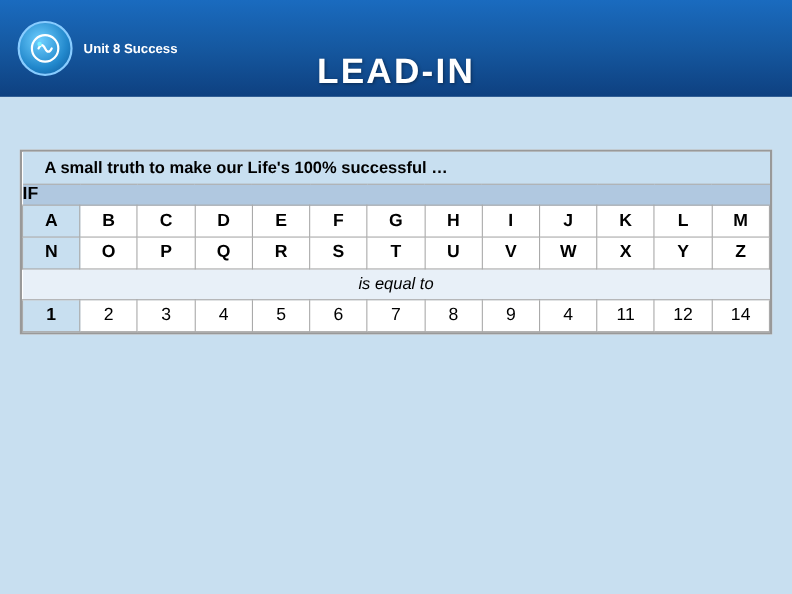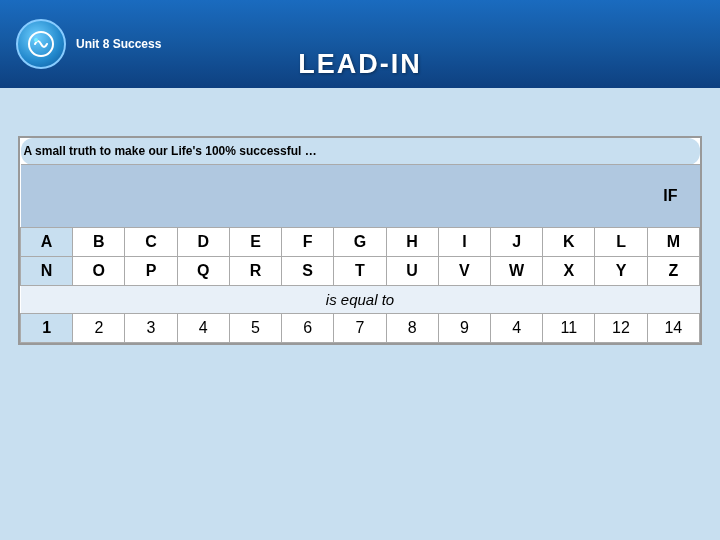--- a/index.html
+++ b/index.html
@@ -43,21 +43,21 @@
       font-size: 12px;
       font-weight: bold;
       margin-left: 10px;
     }
 
     .header-title {
       position: absolute;
       left: 50%;
       transform: translateX(-50%);
       color: #ffffff;
-      font-size: 27px;
+      font-size: 32px;
       font-weight: bold;
       letter-spacing: 2px;
       text-shadow: 1px 1px 3px rgba(0,0,0,0.4);
       margin-top: 40px;
     }
 
     .content-area {
       padding: 14px 18px;
     }
 
@@ -74,31 +74,30 @@
     }
 
     table {
       width: 100%;
       border-collapse: collapse;
     }
 
     .row-title {
       background: #c8dff0;
       text-align: left;
-      padding: 6px 3px;
-      font-size: 12px;
+      padding: 6px 20px;
+      font-size: 15px;
       font-weight: bold;
       border-bottom: 1px solid #aaa;
-      border-radius: 12px;
     }
 
     .row-if {
       background: #b0c8e0;
-      text-align: right;
-      padding: 22px;
+      text-align: left;
+      padding: 0;
       font-size: 16px;
       font-weight: bold;
       border-bottom: 1px solid #aaa;
     }
 
     .row-letters td {
       text-align: center;
       padding: 5px 0;
       font-size: 16px;
       font-weight: bold;

